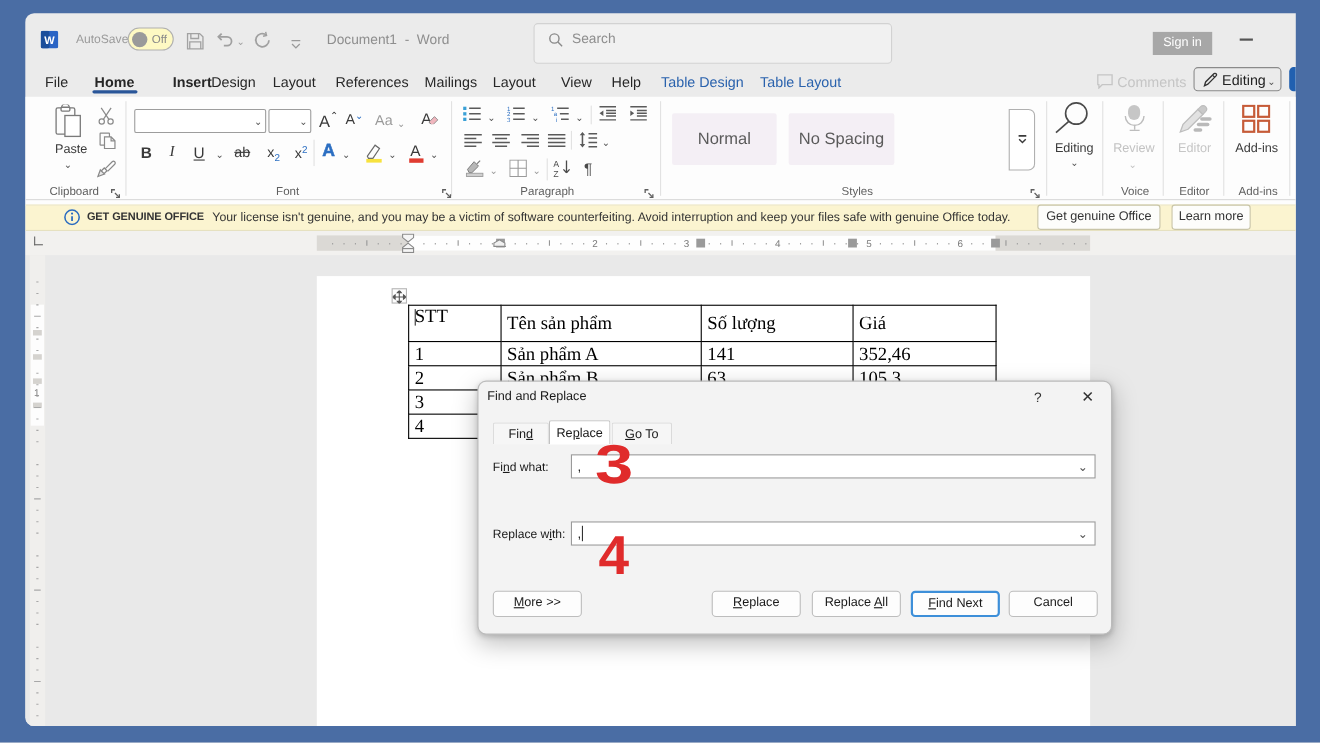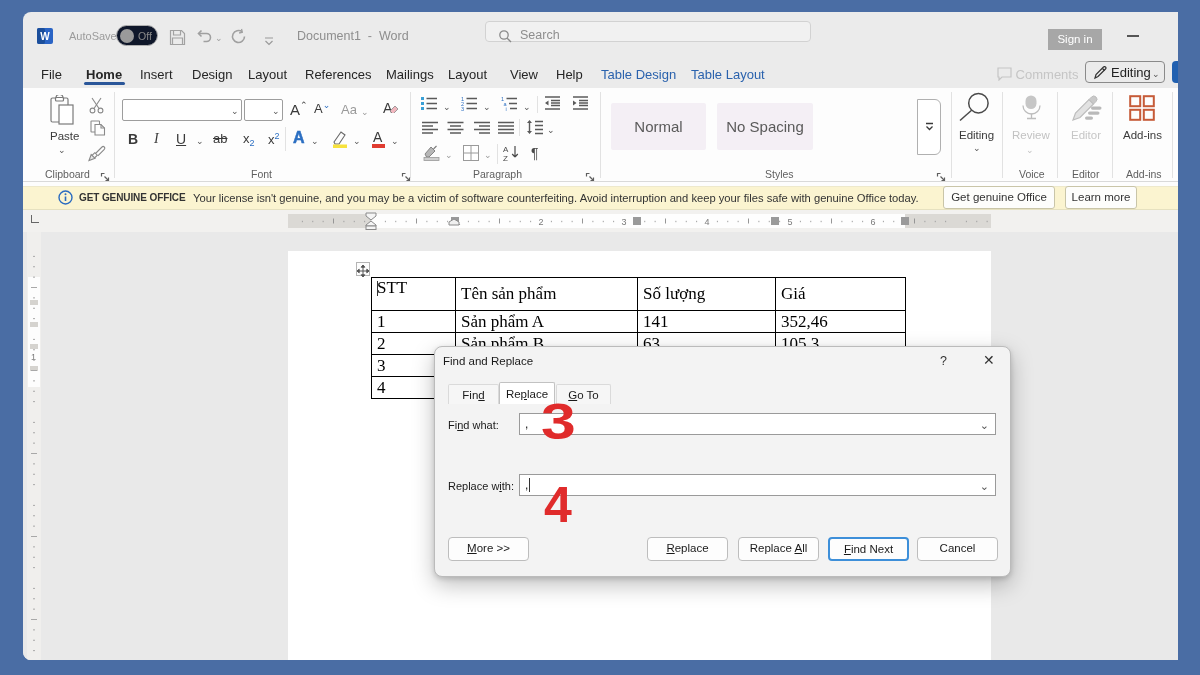--- a/index.html
+++ b/index.html
@@ -10,21 +10,21 @@
 .launch { position:absolute; width:10px; height:10px; }
 </style></head>
 <body>
 <div class="abs" style="left:23px;top:12px;width:1155px;height:648px;background:#ebebeb;border-radius:8px 0 0 8px;overflow:hidden;">
 <div class="abs" style="left:14px;top:16px;width:16px;height:16px;"><svg width="16" height="16" viewBox="0 0 16 16">
         <rect width="16" height="16" rx="2" fill="#2a64c5"></rect>
         <rect width="8" height="16" rx="2" fill="#1b4e9b"></rect>
         <text x="8" y="12" font-size="10" font-weight="bold" fill="#fff" text-anchor="middle" font-family="Liberation Sans">W</text>
       </svg></div>
 <div class="abs" style="left:46px;top:18px;color:#9b9b9b;font-size:11px;">AutoSave</div>
-<div class="abs" style="left:93px;top:13px;width:42px;height:21px;border:1px solid #b0b0b0;border-radius:11px;background:#0f172a;">
+<div class="abs" style="left:93px;top:13px;width:42px;height:21px;border:1px solid #b0b0b0;border-radius:11px;background:#fef9c3;">
       <div class="abs" style="left:2.5px;top:2.5px;width:14px;height:14px;border-radius:50%;background:#9a9a9a;"></div>
       <div class="abs" style="left:21px;top:4px;font-size:10.5px;color:#8a8a8a;">Off</div>
     </div>
 <div class="abs" style="left:146px;top:17px;"><svg width="17" height="17" viewBox="0 0 17 17" fill="none" stroke="#a2a2a2" stroke-width="1.2">
         <path d="M1.5 1.5 h11 l3 3 v11 h-14 z"></path>
         <path d="M4.5 1.5 v4.5 h7 v-4.5"></path>
         <path d="M3.5 15.5 v-6.5 h10 v6.5"></path>
       </svg></div>
 <div class="abs" style="left:173px;top:17px;"><svg width="16" height="16" viewBox="0 0 16 16" fill="none" stroke="#a0a0a0" stroke-width="1.6">
         <path d="M3 4.5 h7.5 a4 4 0 0 1 0 8 h-3"></path>
@@ -33,32 +33,32 @@
 <div class="abs" style="left:192px;top:22px;font-size:9px;color:#a0a0a0;line-height:1;">⌄</div>
 <div class="abs" style="left:207px;top:16px;"><svg width="17" height="17" viewBox="0 0 17 17" fill="none" stroke="#a0a0a0" stroke-width="1.6">
         <path d="M14.5 8.5 a6 6 0 1 1 -2.4 -4.8"></path>
         <path d="M11.5 1 l0.8 3.2 l-3.2 0.8" fill="none" stroke-width="1.3"></path>
       </svg></div>
 <div class="abs" style="left:241px;top:20px;"><svg width="10" height="9" viewBox="0 0 10 9" stroke="#9a9a9a" fill="none" stroke-width="1.2">
         <line x1="1" y1="1" x2="9" y2="1"></line>
         <path d="M1.5 4 L5 7.5 L8.5 4"></path>
       </svg></div>
 <div class="abs" style="left:274px;top:17px;font-size:12.5px;color:#8e8e8e;">Document1&nbsp; -&nbsp; Word</div>
-<div class="abs" style="left:462px;top:9px;width:326px;height:21px;background:#f1f1f1;border:1px solid #d2d2d2;border-radius:4px;">
+<div class="abs" style="left:462px;top:9px;width:326px;height:37px;background:#f1f1f1;border:1px solid #d2d2d2;border-radius:4px;">
       <svg class="abs" style="left:12px;top:7px;" width="14" height="14" viewBox="0 0 14 14" fill="none" stroke="#8a8a8a" stroke-width="1.3">
         <circle cx="6" cy="6" r="4.2"></circle>
         <line x1="9.2" y1="9.2" x2="13" y2="13"></line>
       </svg>
       <div class="abs" style="left:34px;top:6px;font-size:12.5px;color:#8e8e8e;">Search</div>
     </div>
 <div class="abs" style="left:1025px;top:17px;width:54px;height:21px;background:#a7a7a7;color:#fff;font-size:11.5px;text-align:center;line-height:21px;">Sign in</div>
 <div class="abs" style="left:1104px;top:23px;width:12px;height:1.5px;background:#555;"></div>
 <div class="abs" style="left:18px;top:55px;font-size:13px;color:#262626;font-weight:400;">File</div>
 <div class="abs" style="left:63px;top:55px;font-size:13px;color:#262626;font-weight:700;">Home</div>
-<div class="abs" style="left:117px;top:55px;font-size:13px;color:#262626;font-weight:400;">Insert</div>
+<div class="abs" style="left:134px;top:55px;font-size:13px;color:#262626;font-weight:700;">Insert</div>
 <div class="abs" style="left:169px;top:55px;font-size:13px;color:#262626;font-weight:400;">Design</div>
 <div class="abs" style="left:225px;top:55px;font-size:13px;color:#262626;font-weight:400;">Layout</div>
 <div class="abs" style="left:282px;top:55px;font-size:13px;color:#262626;font-weight:400;">References</div>
 <div class="abs" style="left:363px;top:55px;font-size:13px;color:#262626;font-weight:400;">Mailings</div>
 <div class="abs" style="left:425px;top:55px;font-size:13px;color:#262626;font-weight:400;">Layout</div>
 <div class="abs" style="left:487px;top:55px;font-size:13px;color:#262626;font-weight:400;">View</div>
 <div class="abs" style="left:533px;top:55px;font-size:13px;color:#262626;font-weight:400;">Help</div>
 <div class="abs" style="left:578px;top:55px;font-size:13px;color:#2a62ad;font-weight:400;">Table Design</div>
 <div class="abs" style="left:668px;top:55px;font-size:13px;color:#2a62ad;font-weight:400;">Table Layout</div>
 <div class="abs" style="left:61px;top:70px;width:41px;height:3px;background:#2a5699;border-radius:2px;"></div>

